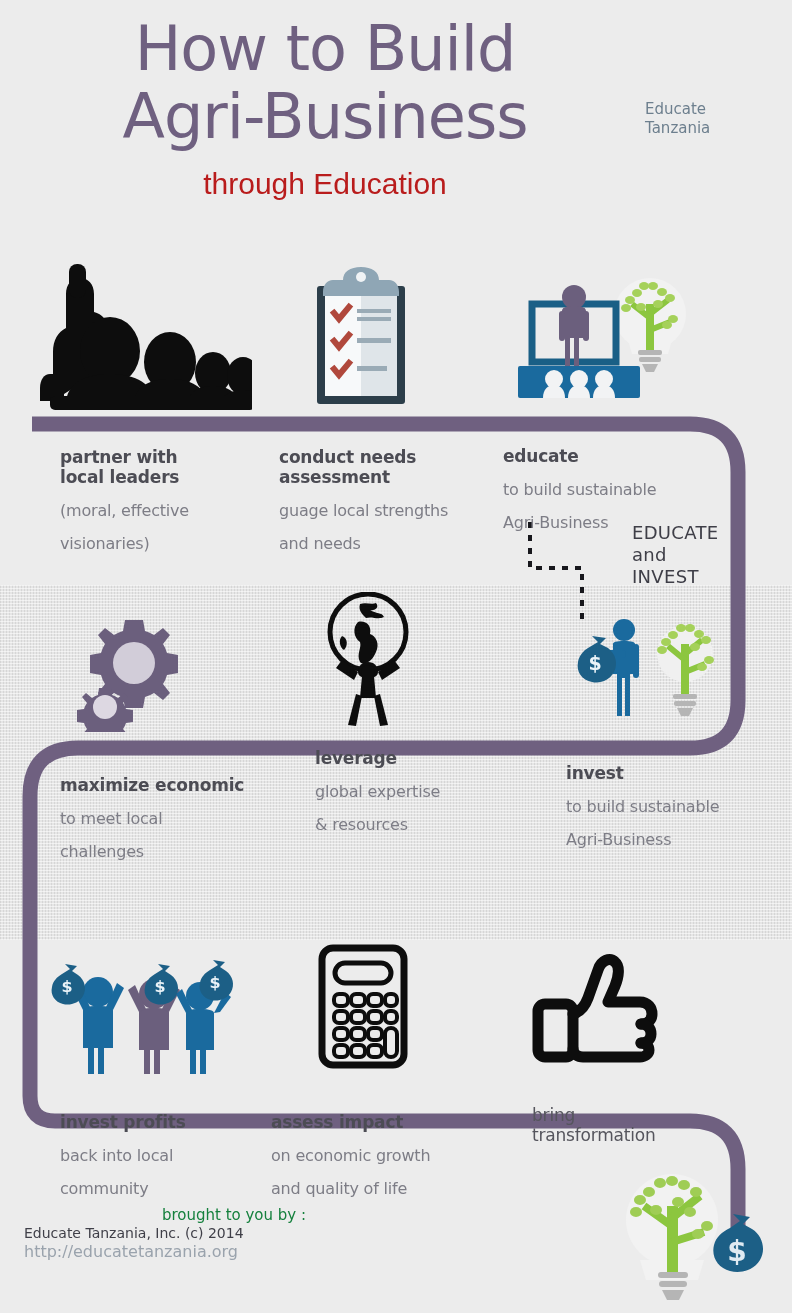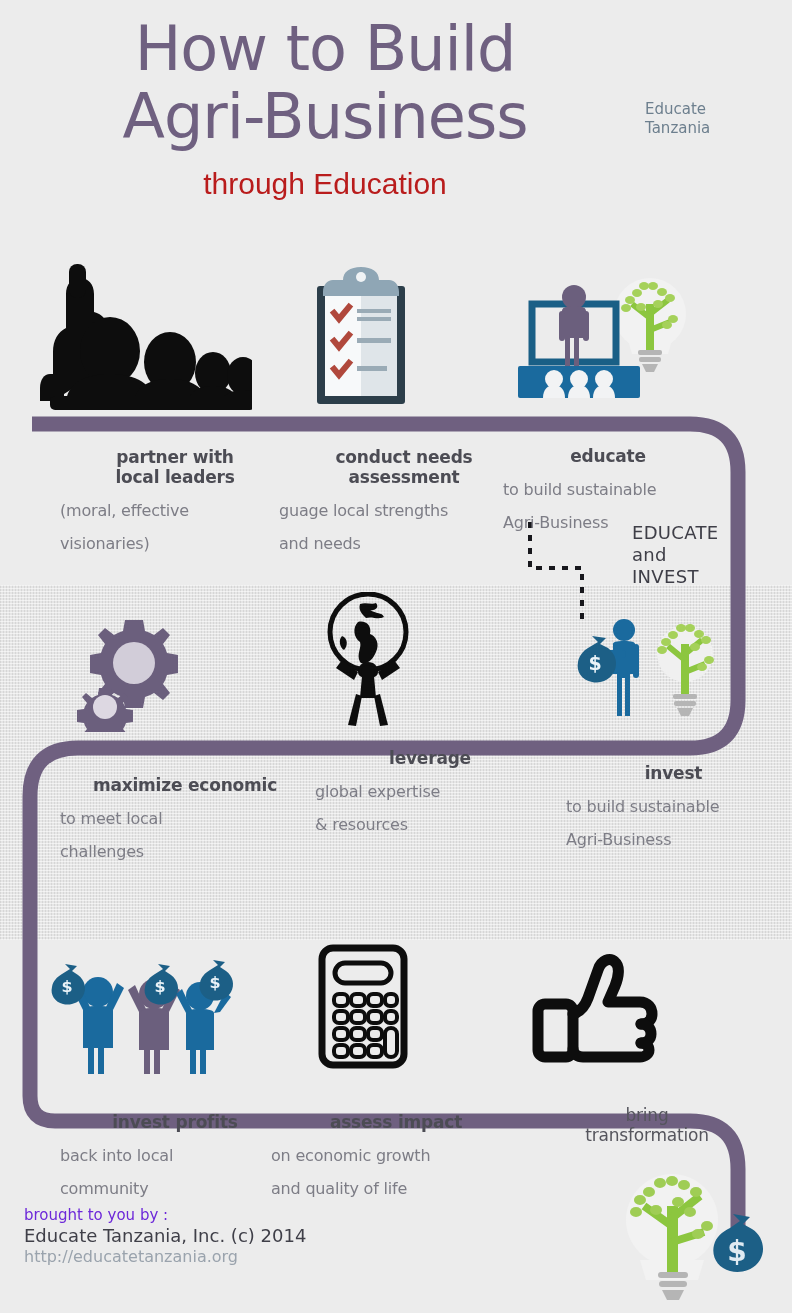--- a/index.html
+++ b/index.html
@@ -41,38 +41,38 @@
   .brand{
     position:absolute;left:645px;top:100px;width:130px;
     color:#6d7f8e;font-size:15px;line-height:1.25;
     font-family:"DejaVu Sans", sans-serif;
   }
 
   
   .step{position:absolute;width:230px;}
   .step .hd{
     color:#4c4c54;font-size:17px;font-weight:bold;line-height:1.18;
-    font-family:"DejaVu Sans", sans-serif;letter-spacing:-.2px;text-align:center;
+    font-family:"DejaVu Sans", sans-serif;letter-spacing:-.2px;
   }
   .step .hd.light{font-weight:400;color:#55555d;}
   .step .sub{
     color:#7d7d86;font-size:16px;line-height:1.2;margin-top:14px;
     font-family:"DejaVu Sans", sans-serif;letter-spacing:-.2px;
   }
 
   .callout{
     position:absolute;left:632px;top:522px;width:130px;
     color:#3e3e47;font-size:18px;line-height:1.22;letter-spacing:.3px;
     font-family:"DejaVu Sans", sans-serif;
   }
 
   
   .footer{position:absolute;left:24px;top:1206px;width:420px;}
-  .footer .f1{color:#6d28d9;font-size:15px;font-family:"DejaVu Sans", sans-serif;}
-  .footer .f2{color:#3f3f48;font-size:18px;margin-top:1px;font-family:"DejaVu Sans", sans-serif;}
+  .footer .f1{color:#15803d;font-size:15px;font-family:"DejaVu Sans", sans-serif;text-align:center;}
+  .footer .f2{color:#3f3f48;font-size:14px;margin-top:1px;font-family:"DejaVu Sans", sans-serif;}
   .footer .f3{color:#9aa3ad;font-size:16px;margin-top:1px;font-family:"DejaVu Sans", sans-serif;}
 
   
   .icon{position:absolute;}
 </style>
 </head>
 <body>
 
 <div class="page">
 

